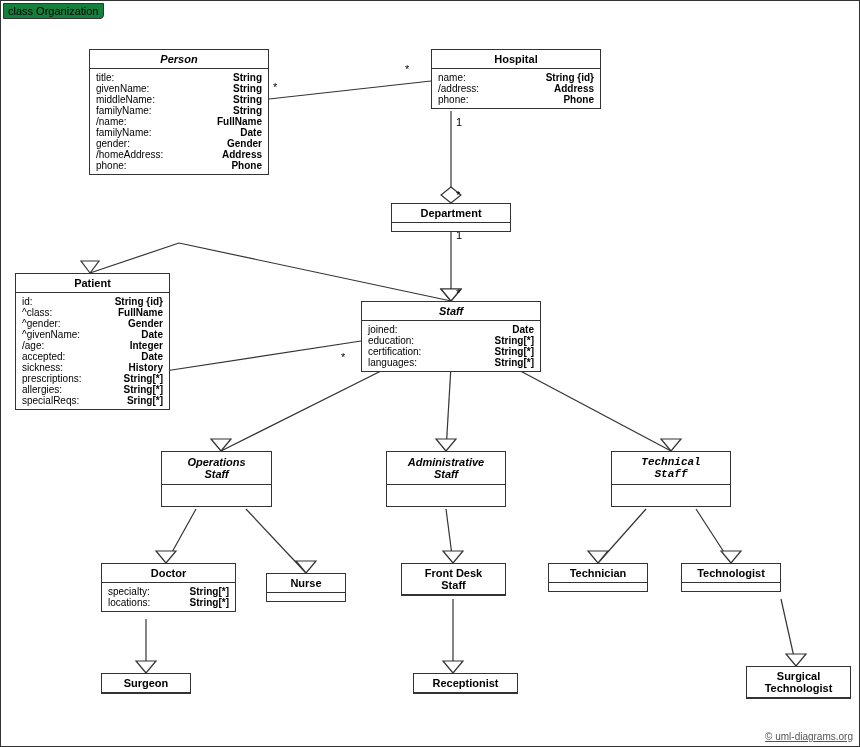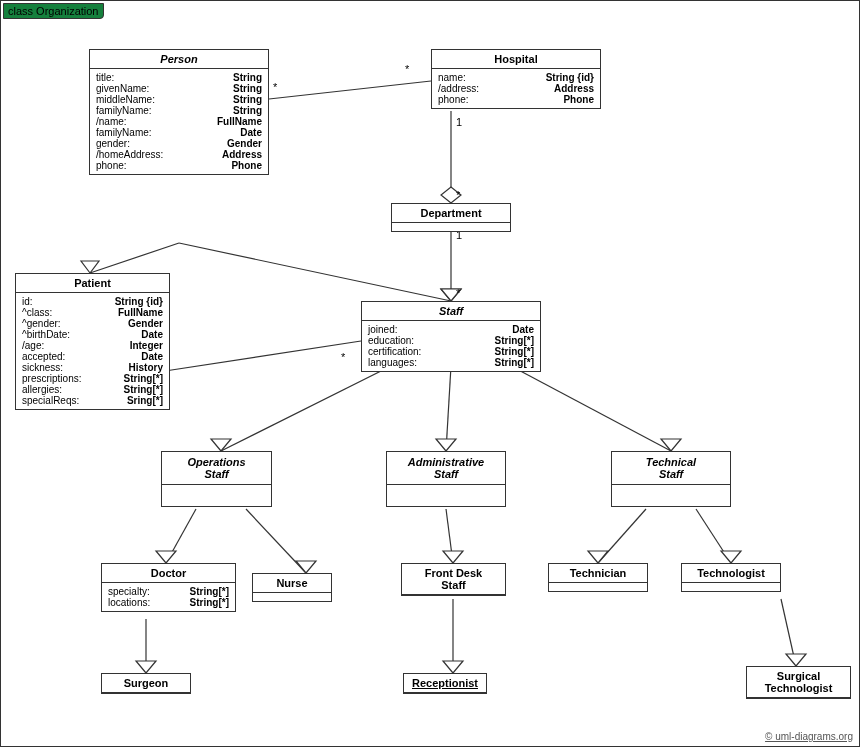--- a/index.html
+++ b/index.html
@@ -215,21 +215,21 @@
         </div>
       <div class="attr-row">
           <span class="attr-name">^class:</span>
           <span class="attr-type">FullName</span>
         </div>
       <div class="attr-row">
           <span class="attr-name">^gender:</span>
           <span class="attr-type">Gender</span>
         </div>
       <div class="attr-row">
-          <span class="attr-name">^birthDate:</span>
+          <span class="attr-name">^givenName:</span>
           <span class="attr-type">Date</span>
         </div>
       <div class="attr-row">
           <span class="attr-name">/age:</span>
           <span class="attr-type">Integer</span>
         </div>
       <div class="attr-row">
           <span class="attr-name">accepted:</span>
           <span class="attr-type">Date</span>
         </div>
@@ -285,40 +285,40 @@
     </div>
   </div>
 
   <div class="class-box" style="left:385px; top:450px; width:120px; min-height:56px;">
     <div class="class-title italic" style="padding:4px 4px;">
       <em>Administrative<br>Staff</em>
     </div>
   </div>
 
   <div class="class-box" style="left:610px; top:450px; width:120px; min-height:56px;">
-    <div class="class-title italic" style="padding:4px 4px;">
+    <div class="class-title italic" style="padding:4px 4px;font-family:Liberation Mono, monospace;">
       <em>Technical<br>Staff</em>
     </div>
   </div>
 
   <div class="class-box" style="left:100px; top:562px; width:135px;">
     <div class="class-title">Doctor</div>
     <div class="class-attrs">
       <div class="attr-row">
           <span class="attr-name">specialty:</span>
           <span class="attr-type">String[*]</span>
         </div>
       <div class="attr-row">
           <span class="attr-name">locations:</span>
           <span class="attr-type">String[*]</span>
         </div>
     </div>
   </div>
 
-  <div class="class-box" style="left:251px; top:572px; width:80px;">
+  <div class="class-box" style="left:265px; top:572px; width:80px;">
     <div class="class-title">Nurse</div>
     <div class="class-attrs" style="min-height:8px;"></div>
   </div>
 
   <div class="class-box" style="left:400px; top:562px; width:105px;">
     <div class="class-title">Front Desk<br>Staff</div>
   </div>
 
   <div class="class-box" style="left:547px; top:562px; width:100px;">
     <div class="class-title">Technician</div>
@@ -327,21 +327,21 @@
 
   <div class="class-box" style="left:680px; top:562px; width:100px;">
     <div class="class-title">Technologist</div>
     <div class="class-attrs" style="min-height:8px;"></div>
   </div>
 
   <div class="class-box" style="left:100px; top:672px; width:90px;">
     <div class="class-title">Surgeon</div>
   </div>
 
-  <div class="class-box" style="left:402px; top:672px; width:84px;text-decoration:underline;">
+  <div class="class-box" style="left:412px; top:672px; width:105px;">
     <div class="class-title">Receptionist</div>
   </div>
 
   <div class="class-box" style="left:745px; top:665px; width:105px;">
     <div class="class-title">Surgical<br>Technologist</div>
   </div>
 
   <div class="copyright">© uml-diagrams.org</div>
 </div>
 

